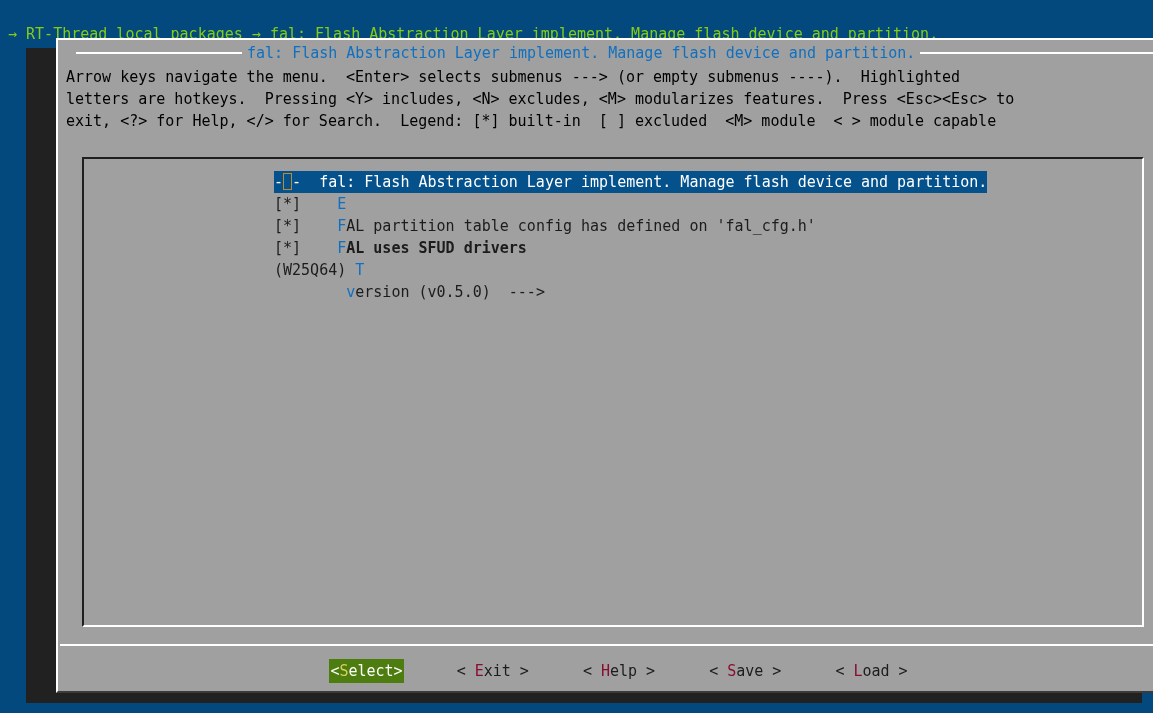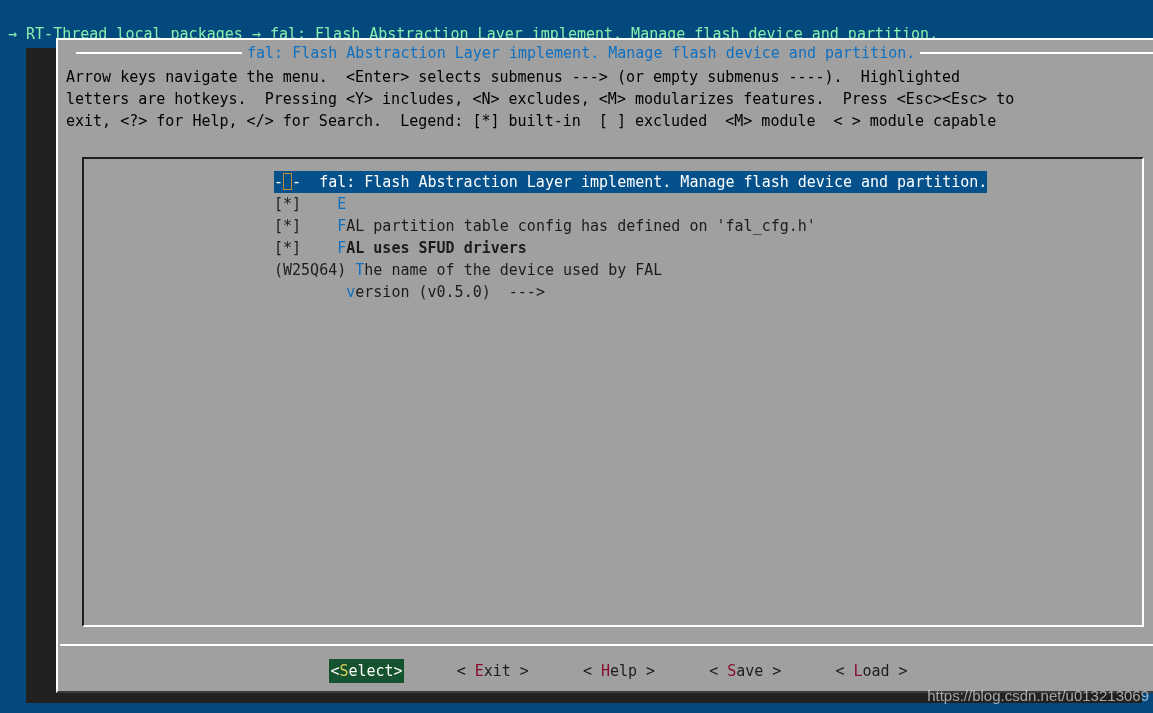--- a/index.html
+++ b/index.html
@@ -21,21 +21,21 @@
 
   
   .term-line {
     position: absolute;
     left: 8px;
     white-space: pre;
     color: #93b7cf;
   }
   #title-line { top: 1px; }
   #crumb-line { top: 23px; display: flex; align-items: center; }
-  #crumb-line .crumb-text { white-space: pre; color: #86efac; }
+  #crumb-line .crumb-text { white-space: pre; color: #84cc16; }
   #crumb-rule {
     flex: 1 1 auto;
     height: 2px;
     background: #9fb9cd;
     margin-left: 6px;
     margin-right: 2px;
     position: relative;
     top: 0px;
   }
 
@@ -167,21 +167,21 @@
   }
   .btn {
     white-space: pre;
     color: #1c1c1c;
     margin: 0 26px;
     padding: 1px 1px;
     line-height: 22px;
   }
   .btn .hot { color: #8a0c2e; }
   .btn.active {
-    background: #14532d;
+    background: #4d7c0f;
     color: #ffffff;
   }
   .btn.active .hot { color: #d8cf5a; }
 
   
   #watermark {
     position: absolute;
     right: 4px;
     bottom: 6px;
     font-family: "Liberation Sans", sans-serif;
@@ -211,30 +211,29 @@
       <span id="dlg-rule-right"></span>
     </div>
 
     <div id="help-block"><div>Arrow keys navigate the menu.  &lt;Enter&gt; selects submenus ---&gt; (or empty submenus ----).  Highlighted</div><div>letters are hotkeys.  Pressing &lt;Y&gt; includes, &lt;N&gt; excludes, &lt;M&gt; modularizes features.  Press &lt;Esc&gt;&lt;Esc&gt; to</div><div>exit, &lt;?&gt; for Help, &lt;/&gt; for Search.  Legend: [*] built-in  [ ] excluded  &lt;M&gt; module  &lt; &gt; module capable</div></div>
 
     <div id="listbox">
         <div class="menu-row selected" style="top: 12px; left: 190px;"><span class="tag"><span>-</span><span class="cursor-box"></span><span>-</span></span><span style="white-space: pre;">  </span><span style="white-space: pre;">fal: Flash Abstraction Layer implement. Manage flash device and partition.</span></div>
         <div class="menu-row" style="top: 34px; left: 190px;"><span class="tag">[*]</span><span style="white-space: pre;">    </span><span class="hot">E</span></div>
         <div class="menu-row" style="top: 56px; left: 190px;"><span class="tag">[*]</span><span style="white-space: pre;">    </span><span class="hot">F</span><span style="white-space: pre;">AL partition table config has defined on 'fal_cfg.h'</span></div>
         <div class="menu-row" style="top: 78px; left: 190px;"><span class="tag">[*]</span><span style="white-space: pre;">    </span><span class="hot">F</span><span style="white-space: pre; font-weight: bold;">AL uses SFUD drivers</span></div>
-        <div class="menu-row" style="top: 100px; left: 190px;"><span class="tag">(W25Q64)</span><span style="white-space: pre;"> </span><span class="hot">T</span><span style="white-space: pre;">he name of the device used by FAL</span></div>
+        <div class="menu-row" style="top: 100px; left: 190px;"><span class="tag">(W25Q64)</span><span style="white-space: pre;"> </span><span class="hot">T</span></div>
         <div class="menu-row" style="top: 122px; left: 190px;"><span class="tag"></span><span style="white-space: pre;">        </span><span class="hot">v</span><span style="white-space: pre;">ersion (v0.5.0)  ---&gt;</span></div>
       </div>
 
     <div id="button-sep"></div>
     <div id="buttonbar">
         <span class="btn active"><span style="white-space: pre;">&lt;</span><span class="hot">S</span><span style="white-space: pre;">elect&gt;</span></span>
         <span class="btn"><span style="white-space: pre;">&lt; </span><span class="hot">E</span><span style="white-space: pre;">xit &gt;</span></span>
         <span class="btn"><span style="white-space: pre;">&lt; </span><span class="hot">H</span><span style="white-space: pre;">elp &gt;</span></span>
         <span class="btn"><span style="white-space: pre;">&lt; </span><span class="hot">S</span><span style="white-space: pre;">ave &gt;</span></span>
         <span class="btn"><span style="white-space: pre;">&lt; </span><span class="hot">L</span><span style="white-space: pre;">oad &gt;</span></span>
       </div>
 
   </div>
 
-  <div id="watermark">https://blog.csdn.net/u013213069</div>
 
 </div>
 
 </body></html>

